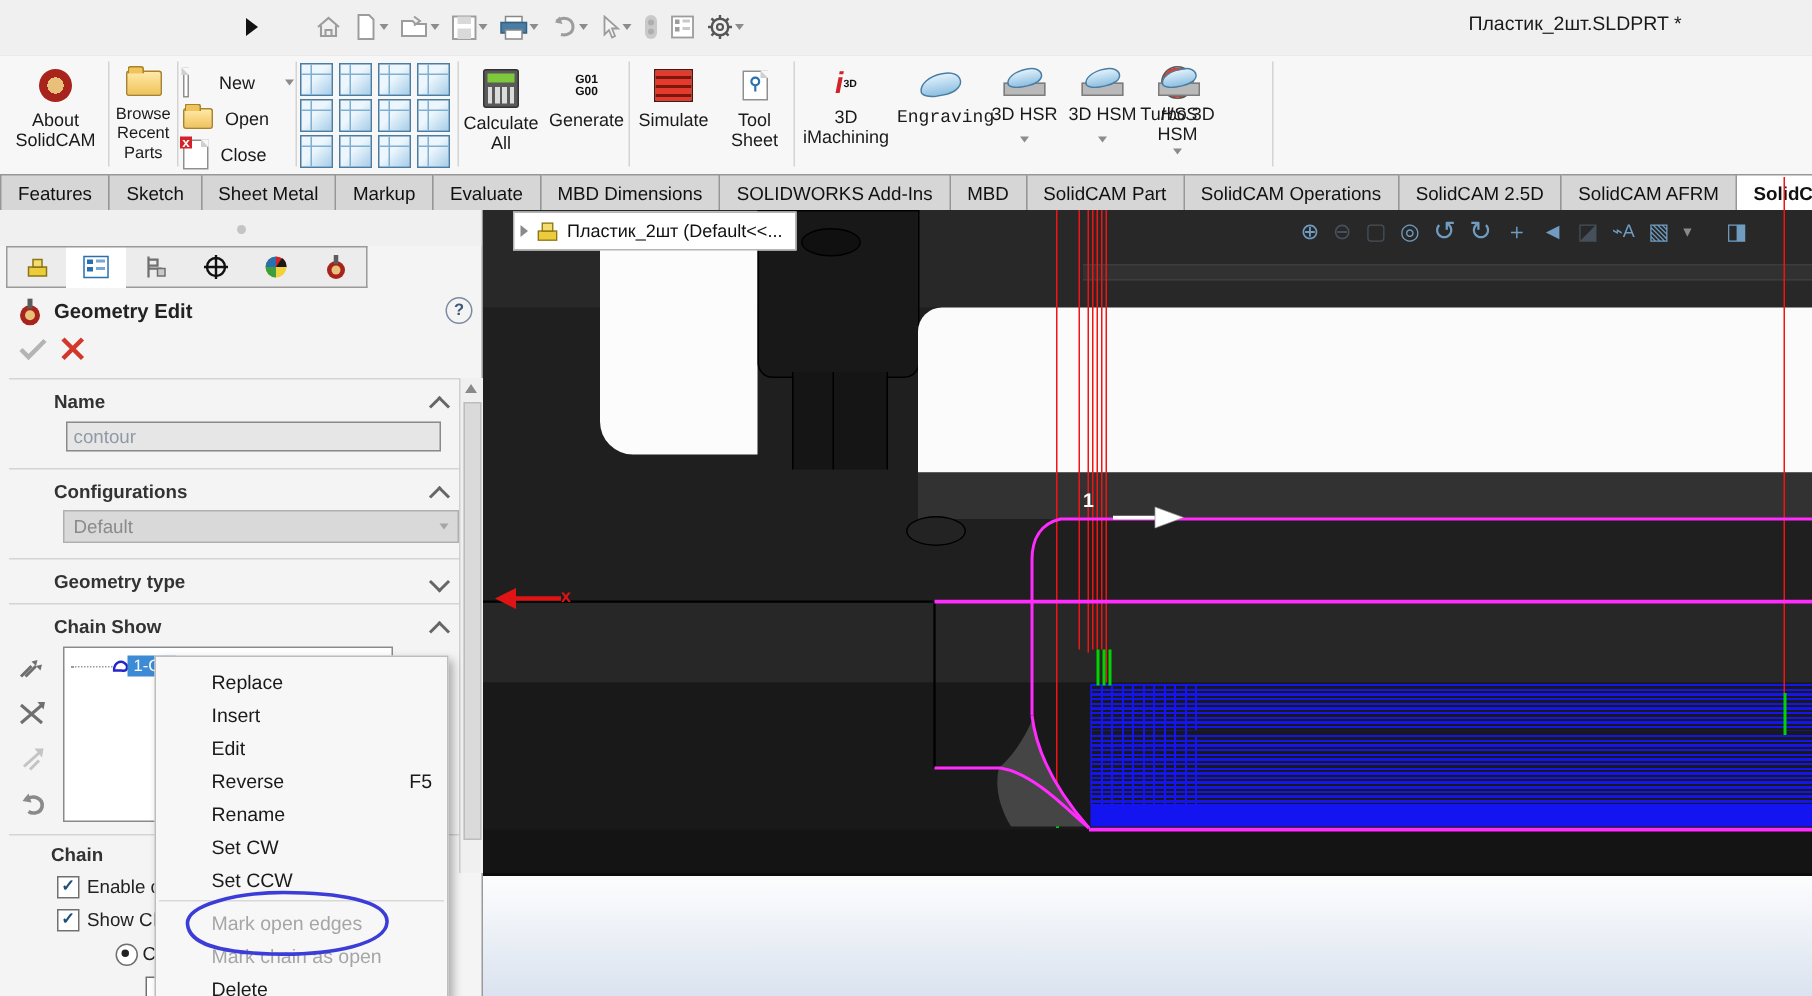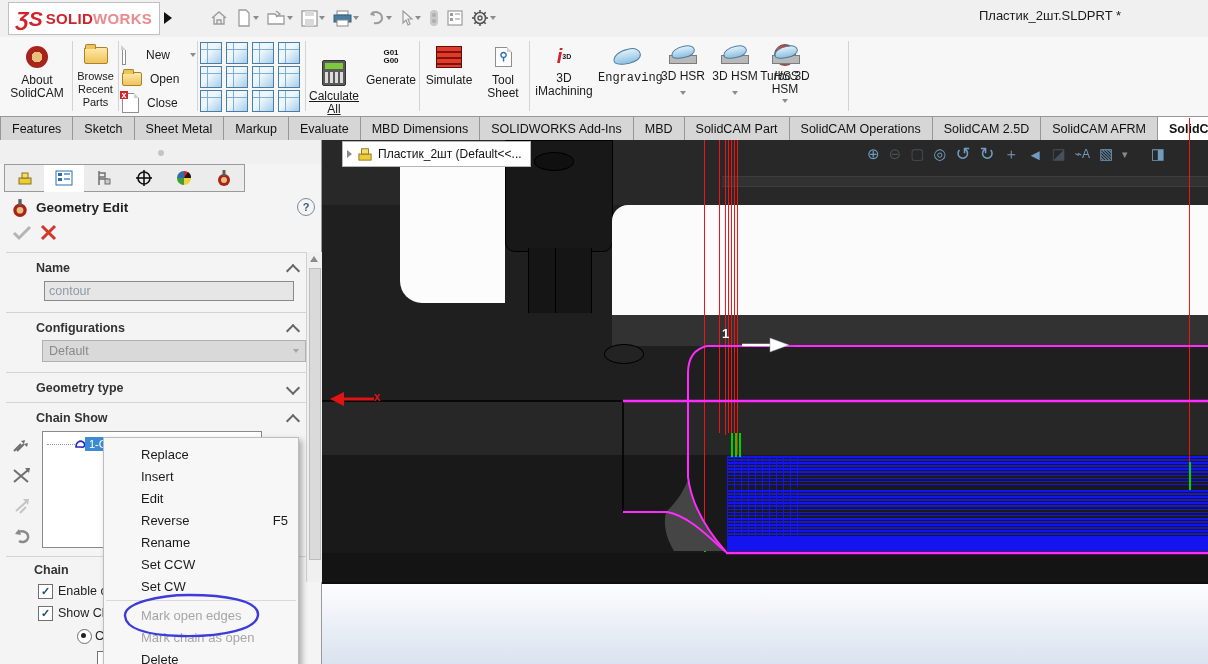--- a/index.html
+++ b/index.html
@@ -105,24 +105,20 @@
   .mi.dis{color:#a6a6a6;}
   .msep{height:1px;background:#d9d9d9;margin:3px 2px;}
   #ink{position:absolute;left:7px;top:152px;z-index:61;pointer-events:none;}
 </style>
 </head>
 <body>
 
 <div id="app">
 
   <div id="titlebar" class="abs">
-    <div id="logo" class="abs">
-      <span class="mark">ƷS</span>
-      <span><span class="b1">SOLID</span><span class="b2">WORKS</span></span>
-    </div>
     <div id="flyout" class="abs">
         <span class="tri-r"></span>
       </div>
     <div id="qat" class="abs">
       <span class="qi">
           <svg width="18" height="18" viewBox="0 0 18 18">
             <path d="M2 9 L9 3 L16 9 M4 8 V15 H14 V8 M7 15 V11 H11 V15" fill="none" stroke="#9c9c9c" stroke-width="1.4"></path>
           </svg>
         </span>
       <span class="qi">
@@ -251,21 +247,21 @@
         <span class="vcube"></span>
           <span class="vcube"></span>
           <span class="vcube"></span>
           <span class="vcube"></span>
         <span class="vcube"></span>
           <span class="vcube"></span>
           <span class="vcube"></span>
           <span class="vcube"></span>
       </div>
     </div>
-    <div class="ritem" style="left:306px;top:22px;width:56px;text-decoration:underline;">
+    <div class="ritem" style="left:306px;top:8px;width:56px;">
       <div class="ricon" style="height:28px">
           <span class="calc"></span>
         </div>
       <div class="rlabel">Calculate All</div>
     </div>
     <div class="ritem" style="left:363px;top:6px;width:56px;">
       <div class="ricon" style="height:28px">
           <span class="gtext">G01
 G00</span>
         </div>
@@ -576,22 +572,22 @@
   <div id="ctxmenu" class="abs">
     <div style="height:5px"></div>
     <div class="mi">Replace</div>
     <div class="mi">Insert</div>
     <div class="mi">Edit</div>
     <div class="mi">
         <span>Reverse</span>
         <span class="sc">F5</span>
       </div>
     <div class="mi">Rename</div>
+    <div class="mi">Set CW</div>
     <div class="mi">Set CCW</div>
-    <div class="mi">Set CW</div>
     <div class="msep"></div>
     <div class="mi dis">Mark open edges</div>
     <div class="mi dis">Mark chain as open</div>
     <div class="mi">Delete</div>
     <svg id="ink" width="160" height="52" viewBox="0 0 160 52">
       <path d="M 14,26 C 13,13 48,5 78,5 C 112,5 148,10 147,25 C 146,39 112,47 70,46 C 34,45 15,39 14,26 Z" fill="none" stroke="#3c3cd8" stroke-width="2.4" stroke-linecap="round"></path>
     </svg>
   </div>
 
 </div>

